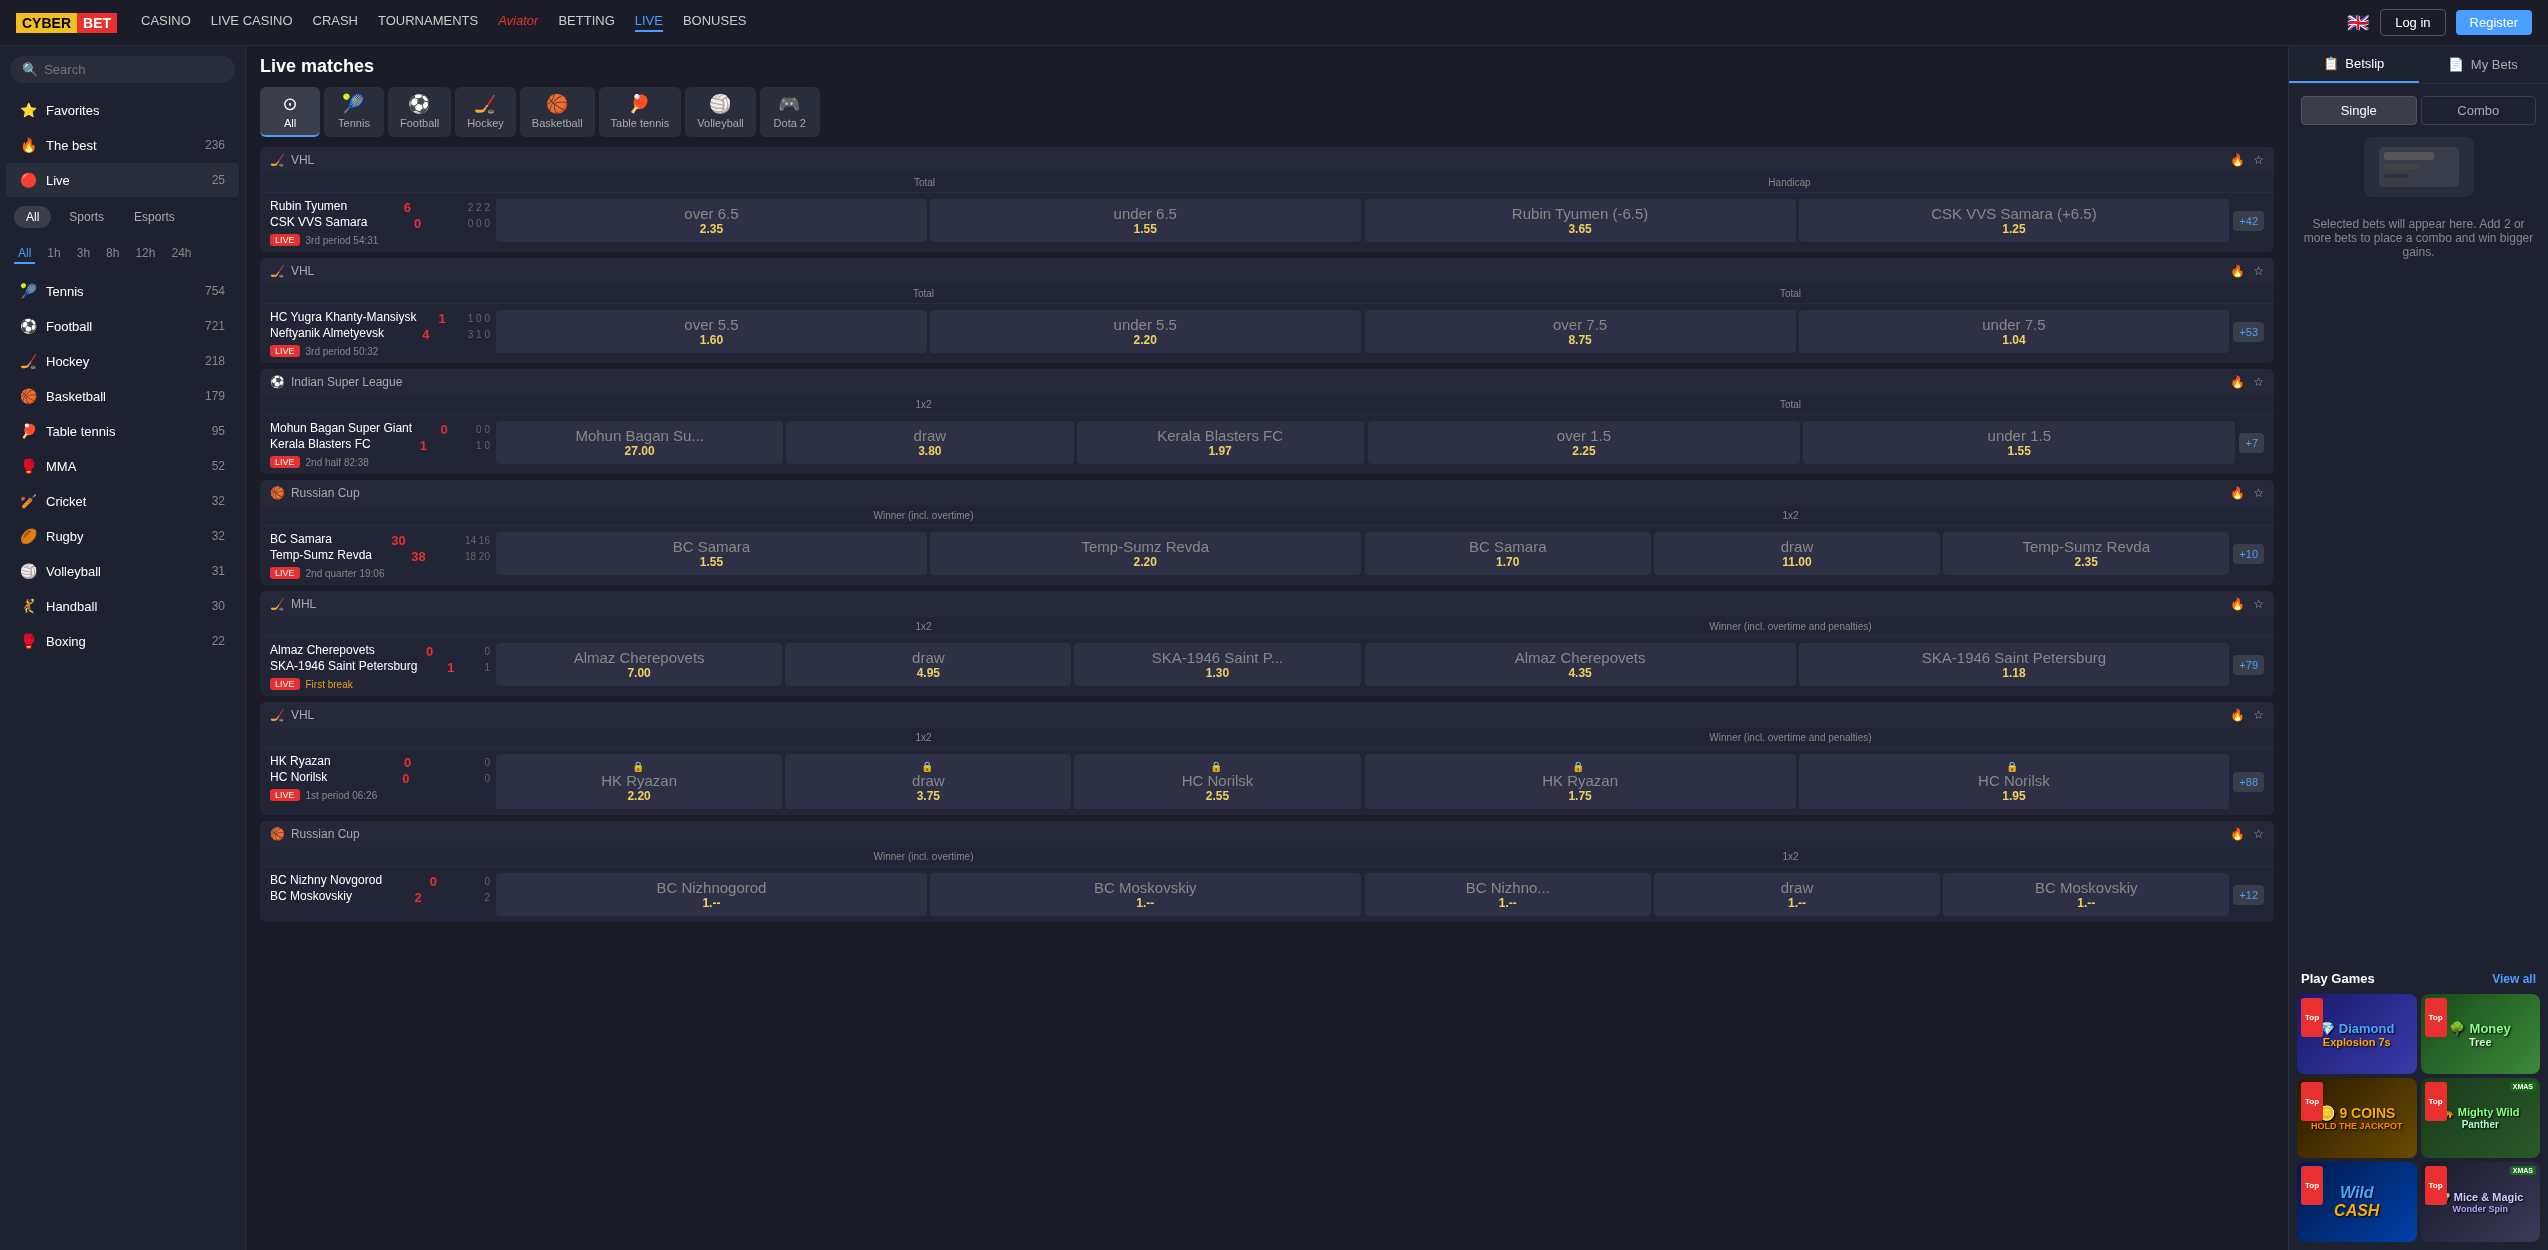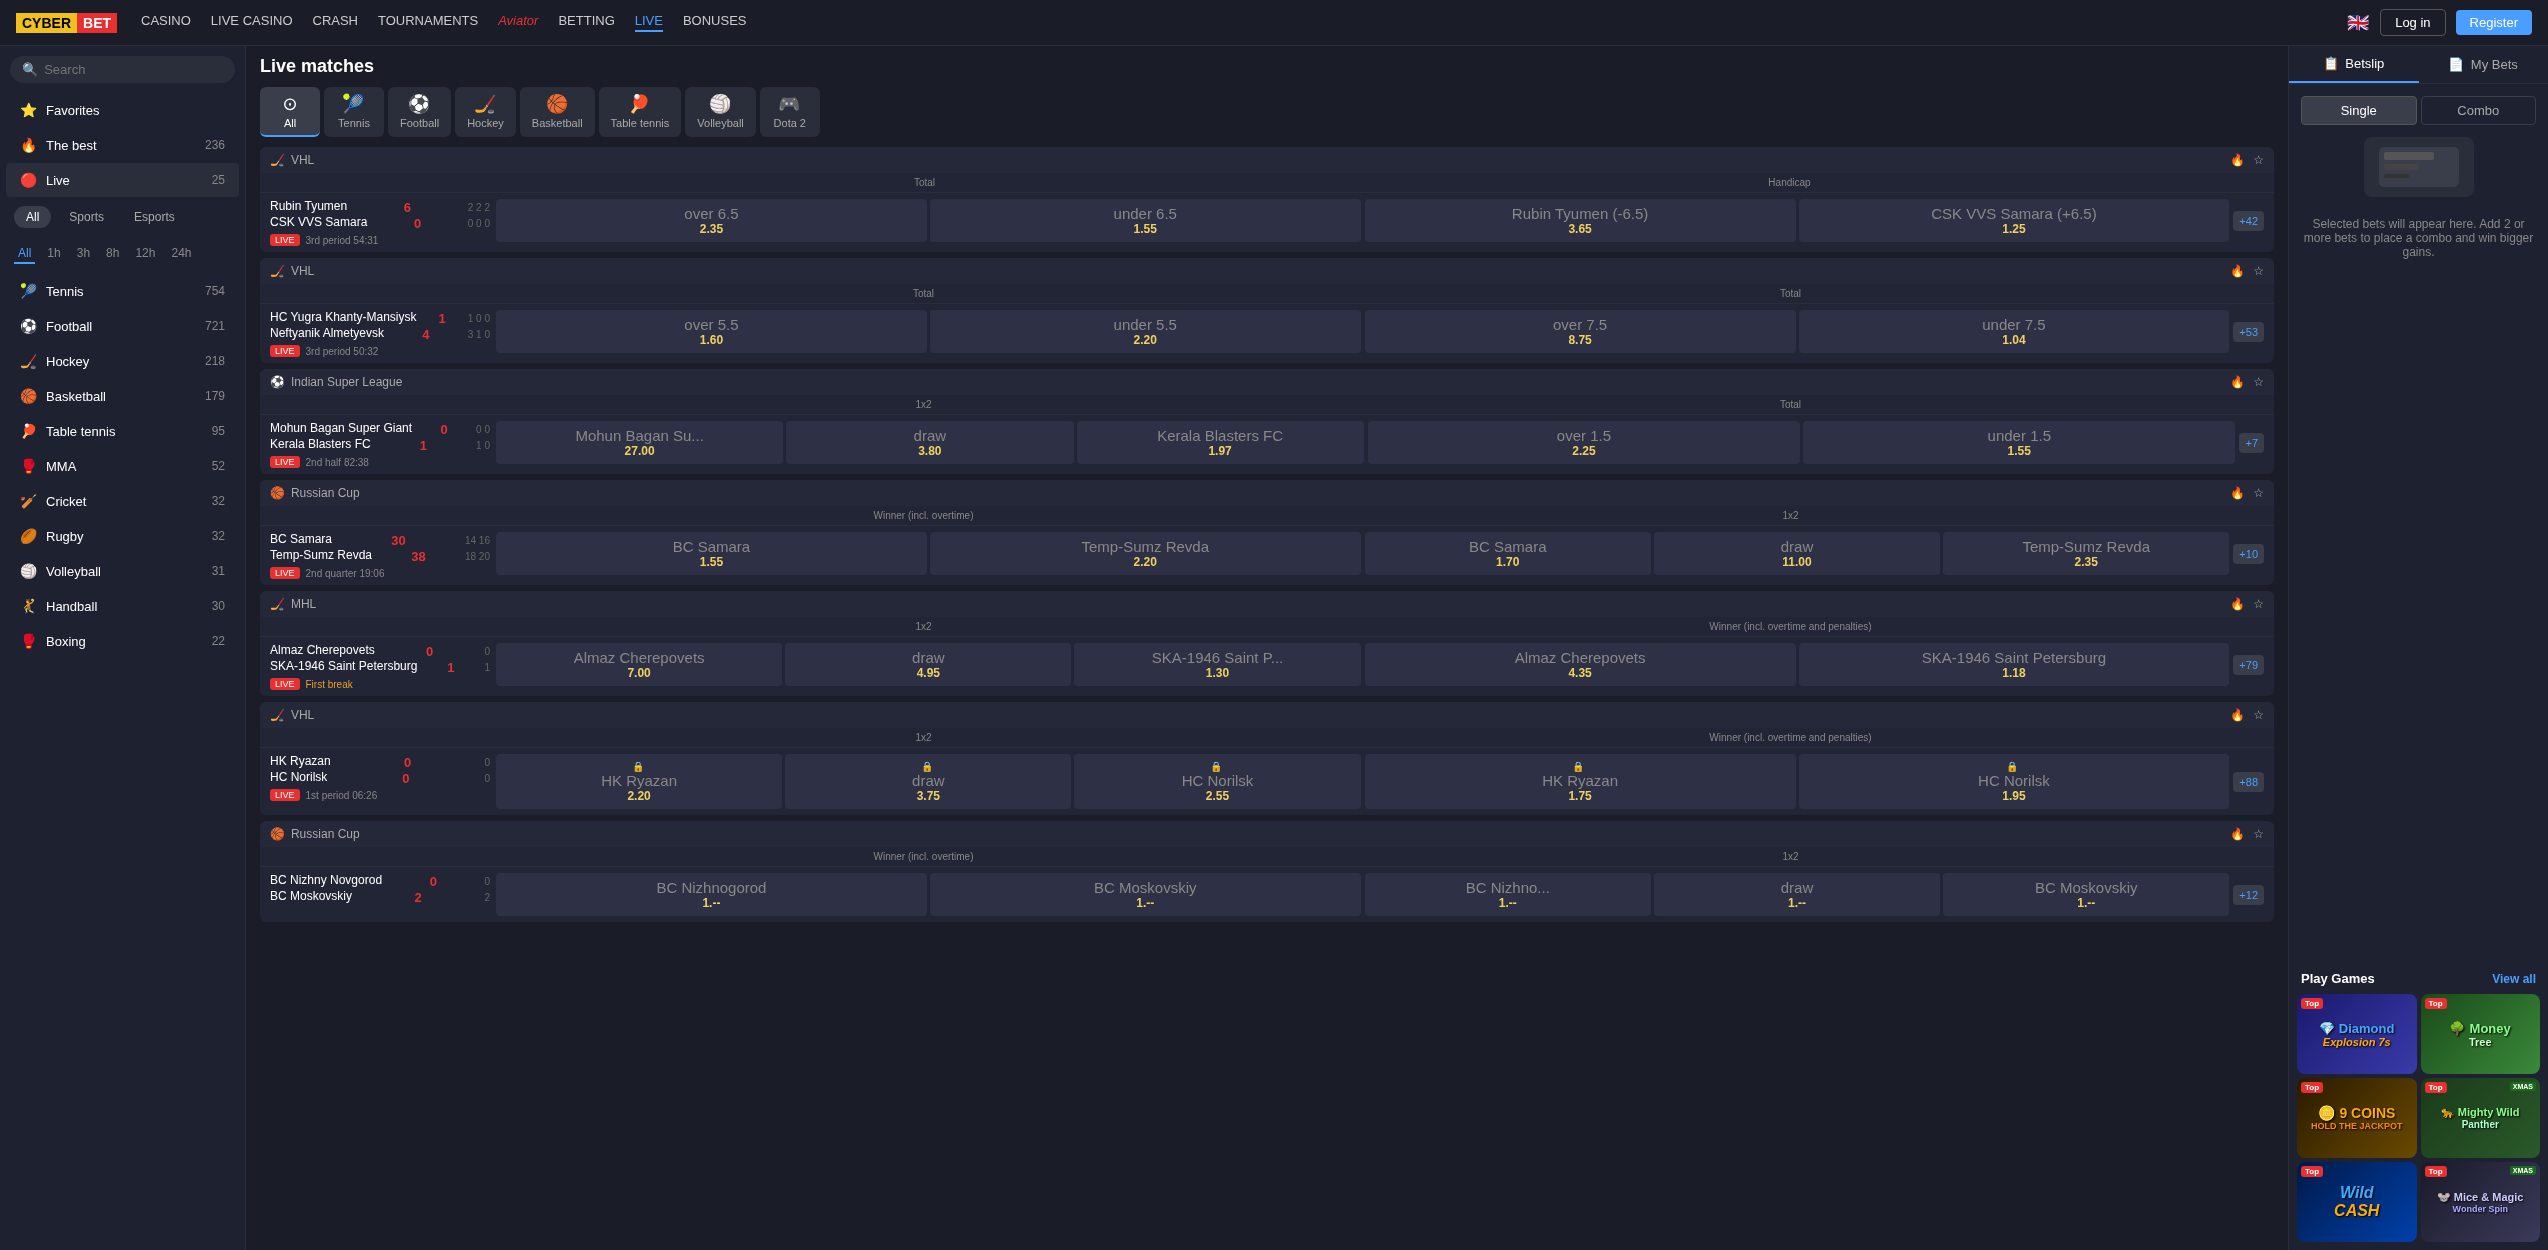--- a/index.html
+++ b/index.html
@@ -90,21 +90,21 @@
     .play-games-header { display: flex; justify-content: space-between; align-items: center; padding: 8px 12px; font-size: 13px; font-weight: bold; }
     .view-all { color: #4a9eff; font-size: 12px; cursor: pointer; }
     .games-grid { display: grid; grid-template-columns: 1fr 1fr; gap: 4px; padding: 0 8px 8px; }
     .game-card { border-radius: 8px; height: 80px; display: flex; align-items: center; justify-content: center; cursor: pointer; position: relative; overflow: hidden; font-size: 11px; font-weight: bold; }
     .game-card.diamond { background: linear-gradient(135deg, #1a1a6e, #3a3aaa); }
     .game-card.money-tree { background: linear-gradient(135deg, #1a4a1a, #3a8a3a); }
     .game-card.coins { background: linear-gradient(135deg, #2a1a00, #6a4a00); }
     .game-card.mighty { background: linear-gradient(135deg, #1a3a1a, #2a5a2a); }
     .game-card.wild-cash { background: linear-gradient(135deg, #001a4a, #0040aa); }
     .game-card.mice { background: linear-gradient(135deg, #1a1a2a, #3a3a5a); }
-    .top-badge { position: absolute; top: 4px; left: 4px; background: #e83030; color: #fff; font-size: 8px; padding: 1px 4px; border-radius: 3px; }
+    .top-badge { position: absolute; top: 4px; left: 4px; background: #e83030; color: #fff; font-size: 8px; padding: 15px 4px; border-radius: 3px; }
     .game-title { color: #fff; font-size: 12px; font-weight: bold; text-align: center; text-shadow: 1px 1px 2px #000; padding: 4px; }
     .xmas-badge { position: absolute; top: 4px; right: 4px; background: #1a6a1a; color: #fff; font-size: 7px; padding: 1px 3px; border-radius: 2px; }
     .lock-icon { font-size: 10px; color: #888; margin-right: 2px; }
   </style>
 </head>
 <body>
 
 <nav class="top-nav">
   <div class="logo">
     <span class="logo-cyber">CYBER</span>
@@ -802,21 +802,21 @@
 
     <div class="play-games-header">
       <span>Play Games</span>
       <span class="view-all">View all</span>
     </div>
     <div class="games-grid">
       <div class="game-card diamond">
         <span class="top-badge">Top</span>
         <div class="game-title">
           <div style="font-size:13px;color:#4af;">💎 Diamond</div>
-          <div style="font-size:11px;color:#fa0;font-style:italic;">Explosion 7s</div>
+          <div style="font-size:11px;color:#fa0;">Explosion 7s</div>
         </div>
       </div>
       <div class="game-card money-tree">
         <span class="top-badge">Top</span>
         <div class="game-title">
           <div style="font-size:13px;color:#8f8;">🌳 Money</div>
           <div style="font-size:11px;color:#cfc;">Tree</div>
         </div>
       </div>
       <div class="game-card coins">

